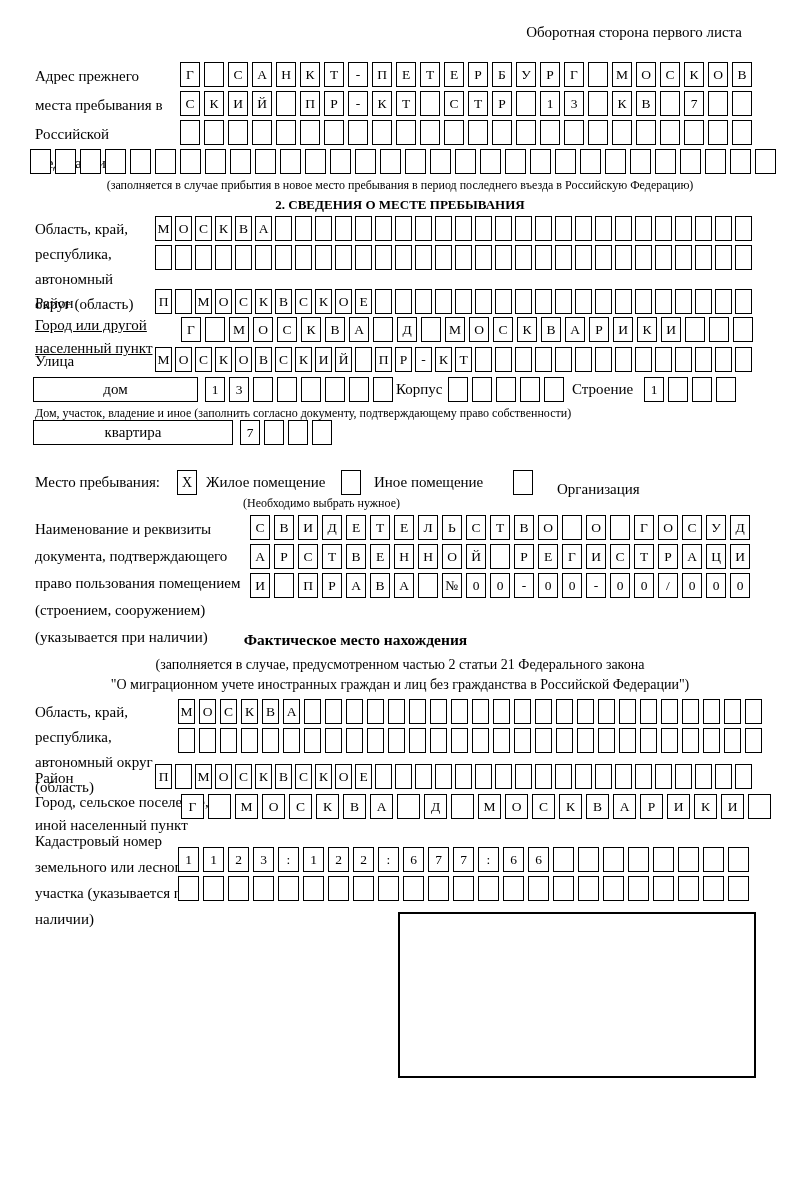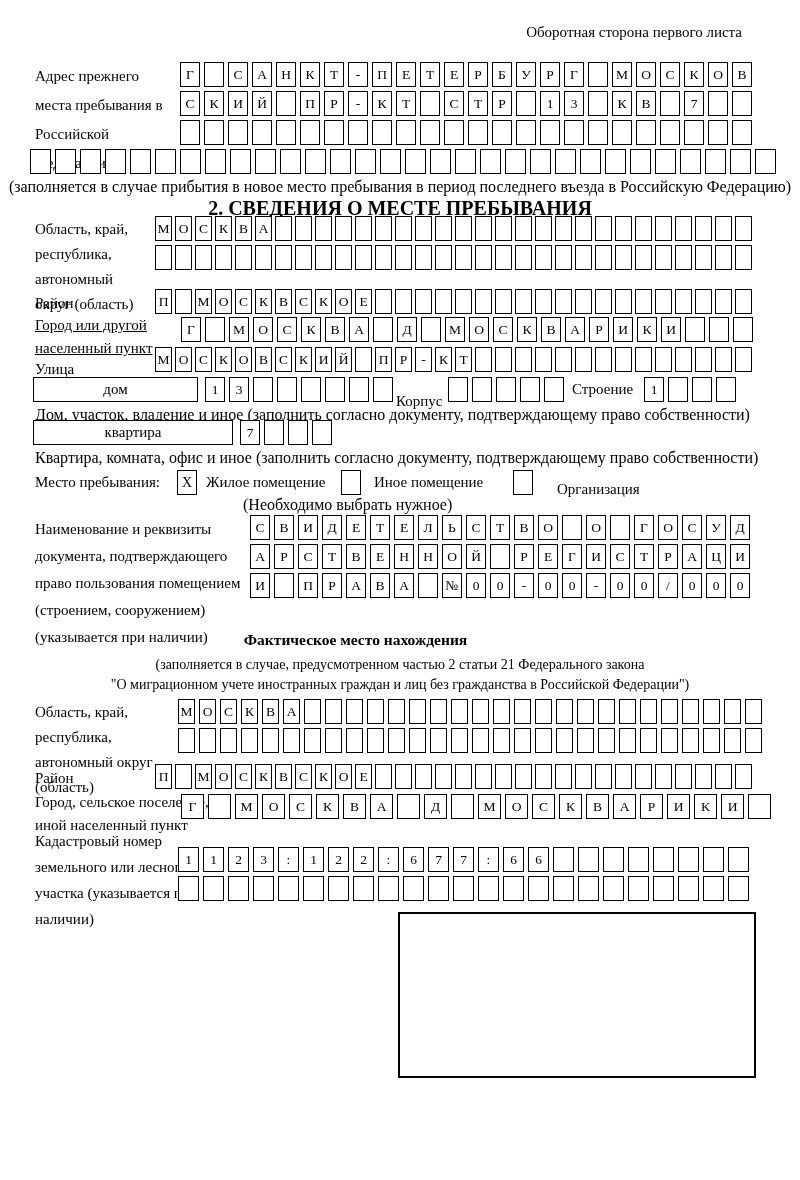--- a/index.html
+++ b/index.html
@@ -2,21 +2,21 @@
 <html><head>
 <meta charset="utf-8">
 <style>
   html,body{margin:0;padding:0;background:#fff;}
   .page{
     position:relative;width:800px;height:1180px;background:#fff;
     font-family:"Liberation Serif","DejaVu Serif",serif;color:#000;overflow:hidden;
   }
   .abs{position:absolute;}
   .label{font-size:15px;line-height:26px;}
-  .caption{font-size:16px;}
+  .caption{font-size:12px;}
   .center{text-align:center;}
   .bold{font-weight:bold;}
   .cells{display:flex;}
   .cell{
     height:25px;border:1.8px solid #000;box-sizing:border-box;flex:none;
     display:flex;align-items:center;justify-content:center;
     font-size:13.5px;background:#fff;
   }
   .c24 .cell{width:20px;margin-right:4px;}
   .c30 .cell{width:17px;margin-right:3px;}
@@ -153,21 +153,21 @@
       <span class="cell"></span>
       <span class="cell"></span>
       <span class="cell"></span>
       <span class="cell"></span>
       <span class="cell"></span>
       <span class="cell"></span>
       <span class="cell"></span>
     </div>
   <div class="abs caption center" style="left:0;top:178px;width:800px;">(заполняется в случае прибытия в новое место пребывания в период последнего въезда в Российскую Федерацию)</div>
 
-  <div class="abs bold center" style="left:0;top:197px;width:800px;font-size:20px;">2. СВЕДЕНИЯ О МЕСТЕ ПРЕБЫВАНИЯ</div>
+  <div class="abs bold center" style="left:0;top:197px;width:800px;font-size:13px;">2. СВЕДЕНИЯ О МЕСТЕ ПРЕБЫВАНИЯ</div>
 
   <div class="abs label" style="left:35px;top:217px;width:112px;line-height:25px;">Область, край, республика, автономный округ (область)</div>
   <div class="abs rowstack" style="left:155px;top:216px;">
     <div class="cells c30">
         <span class="cell">М</span>
         <span class="cell">О</span>
         <span class="cell">С</span>
         <span class="cell">К</span>
         <span class="cell">В</span>
         <span class="cell">А</span>
@@ -285,21 +285,21 @@
       <span class="cell">А</span>
       <span class="cell">Р</span>
       <span class="cell">И</span>
       <span class="cell">К</span>
       <span class="cell">И</span>
       <span class="cell"></span>
       <span class="cell"></span>
       <span class="cell"></span>
     </div>
 
-  <div class="abs label" style="left:35px;top:356px;text-align:center;">Улица</div>
+  <div class="abs label" style="left:35px;top:348px;text-align:center;">Улица</div>
   <div class="abs cells c30" style="left:155px;top:347px;">
       <span class="cell">М</span>
       <span class="cell">О</span>
       <span class="cell">С</span>
       <span class="cell">К</span>
       <span class="cell">О</span>
       <span class="cell">В</span>
       <span class="cell">С</span>
       <span class="cell">К</span>
       <span class="cell">И</span>
@@ -330,21 +330,21 @@
   <div class="abs cells c8" style="left:205px;top:377px;">
       <span class="cell">1</span>
       <span class="cell">3</span>
       <span class="cell"></span>
       <span class="cell"></span>
       <span class="cell"></span>
       <span class="cell"></span>
       <span class="cell"></span>
       <span class="cell"></span>
     </div>
-  <div class="abs inline-label" style="left:396px;top:377px;margin-top:12px;">Корпус</div>
+  <div class="abs inline-label" style="left:396px;top:377px;">Корпус</div>
   <div class="abs cells c5" style="left:448px;top:377px;">
       <span class="cell"></span>
       <span class="cell"></span>
       <span class="cell"></span>
       <span class="cell"></span>
       <span class="cell"></span>
     </div>
   <div class="abs inline-label" style="left:572px;top:377px;">Строение</div>
   <div class="abs cells c4" style="left:644px;top:377px;">
       <span class="cell">1</span>
@@ -354,21 +354,20 @@
     </div>
   <div class="abs caption" style="left:35px;top:406px;">Дом, участок, владение и иное (заполнить согласно документу, подтверждающему право собственности)</div>
 
   <div class="abs field-rect" style="left:33px;top:420px;width:200px;">квартира</div>
   <div class="abs cells c4" style="left:240px;top:420px;">
       <span class="cell">7</span>
       <span class="cell"></span>
       <span class="cell"></span>
       <span class="cell"></span>
     </div>
-  <div class="abs caption" style="left:35px;top:449px;">Квартира, комната, офис и иное (заполнить согласно документу, подтверждающему право собственности)</div>
 
   <div class="abs inline-label" style="left:35px;top:470px;">Место пребывания:</div>
   <div class="abs checkbox" style="left:177px;top:470px;">X</div>
   <div class="abs inline-label" style="left:206px;top:470px;">Жилое помещение</div>
   <div class="abs checkbox" style="left:341px;top:470px;"></div>
   <div class="abs inline-label" style="left:374px;top:470px;">Иное помещение</div>
   <div class="abs checkbox" style="left:513px;top:470px;"></div>
   <div class="abs inline-label" style="left:557px;top:477px;">Организация</div>
   <div class="abs caption" style="left:243px;top:496px;">(Необходимо выбрать нужное)</div>
 

